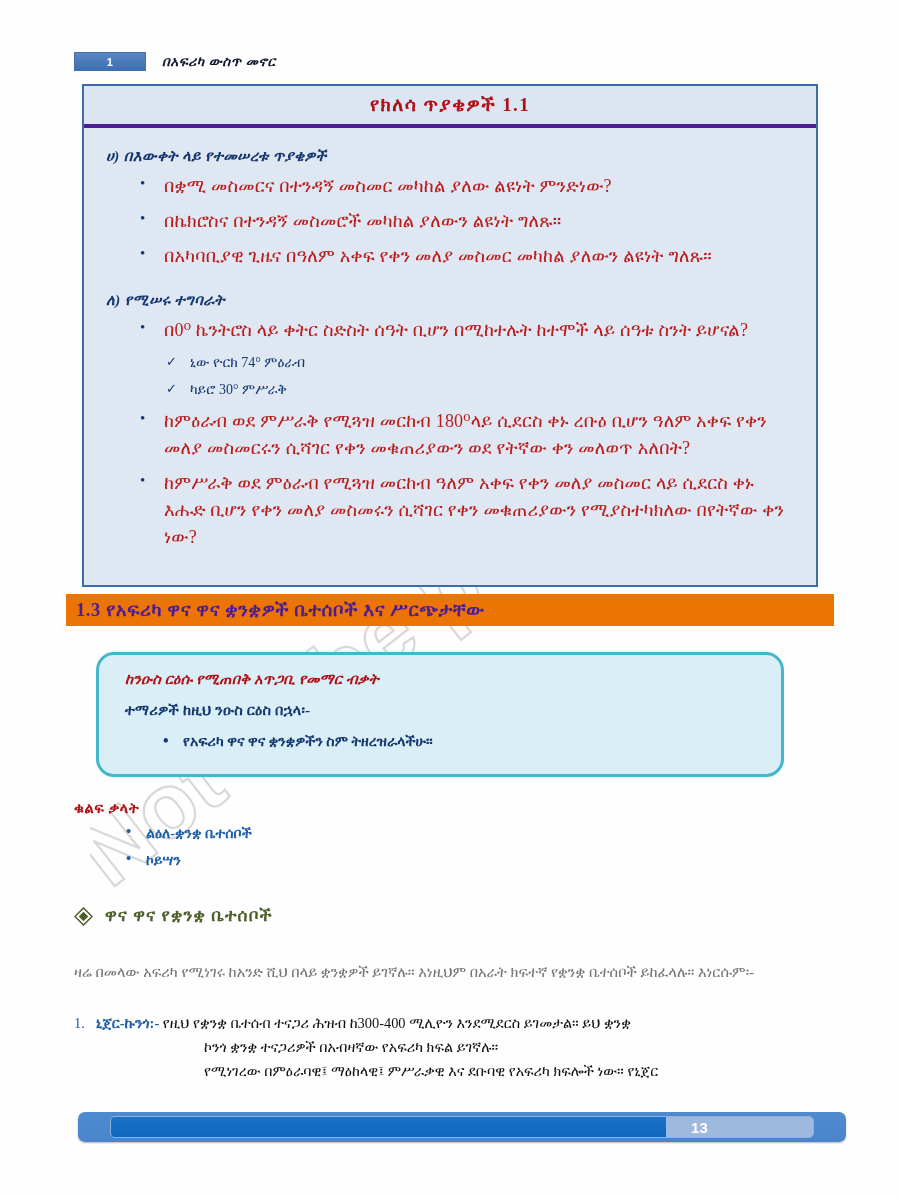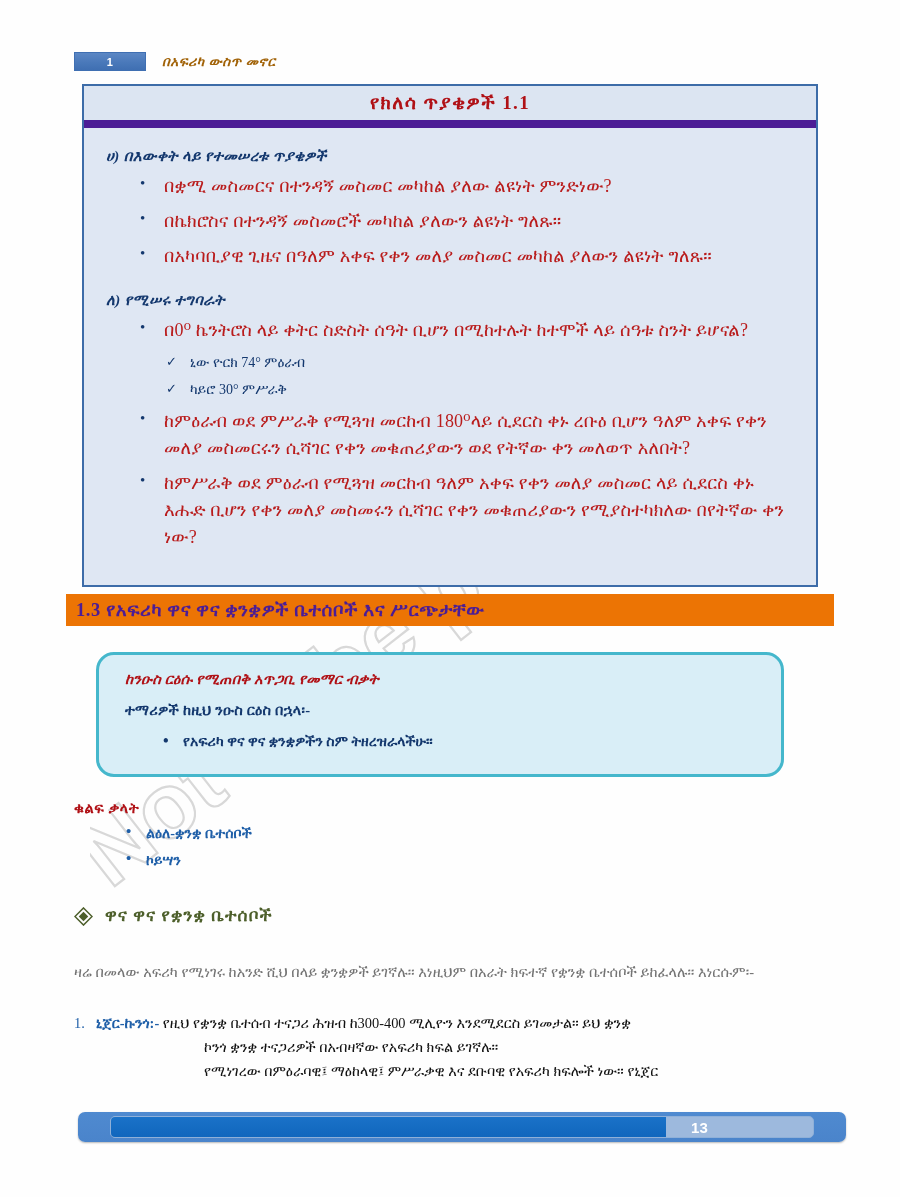--- a/index.html
+++ b/index.html
@@ -56,42 +56,42 @@
     color: #ffffff;
     font-family: "Liberation Sans", sans-serif;
     font-size: 11px;
     font-weight: 700;
     display: flex;
     align-items: center;
     justify-content: center;
     letter-spacing: .5px;
   }
   .runhead-title {
-    color: #a16207;
+    color: #0f172a;
     font-family: "Liberation Serif", serif;
     font-style: italic;
     font-weight: 700;
     font-size: 13.5px;
     letter-spacing: .6px;
     white-space: nowrap;
   }
 
   
   .qbox {
     position: absolute;
     left: 82px; top: 84px;
     width: 736px;
     border: 2px solid #3d6ca8;
     background: #dfe7f3;
     z-index: 10;
   }
   .qbox-header {
     height: 42px;
     background: #dce5f2;
-    border-bottom: 8px solid #4c1d95;
+    border-bottom: 4px solid #4c1d95;
     display: flex;
     align-items: center;
     justify-content: center;
   }
   .qbox-header-title {
     color: #b01116;
     font-family: "Liberation Serif", serif;
     font-weight: 700;
     font-size: 19px;
     letter-spacing: 1.4px;

